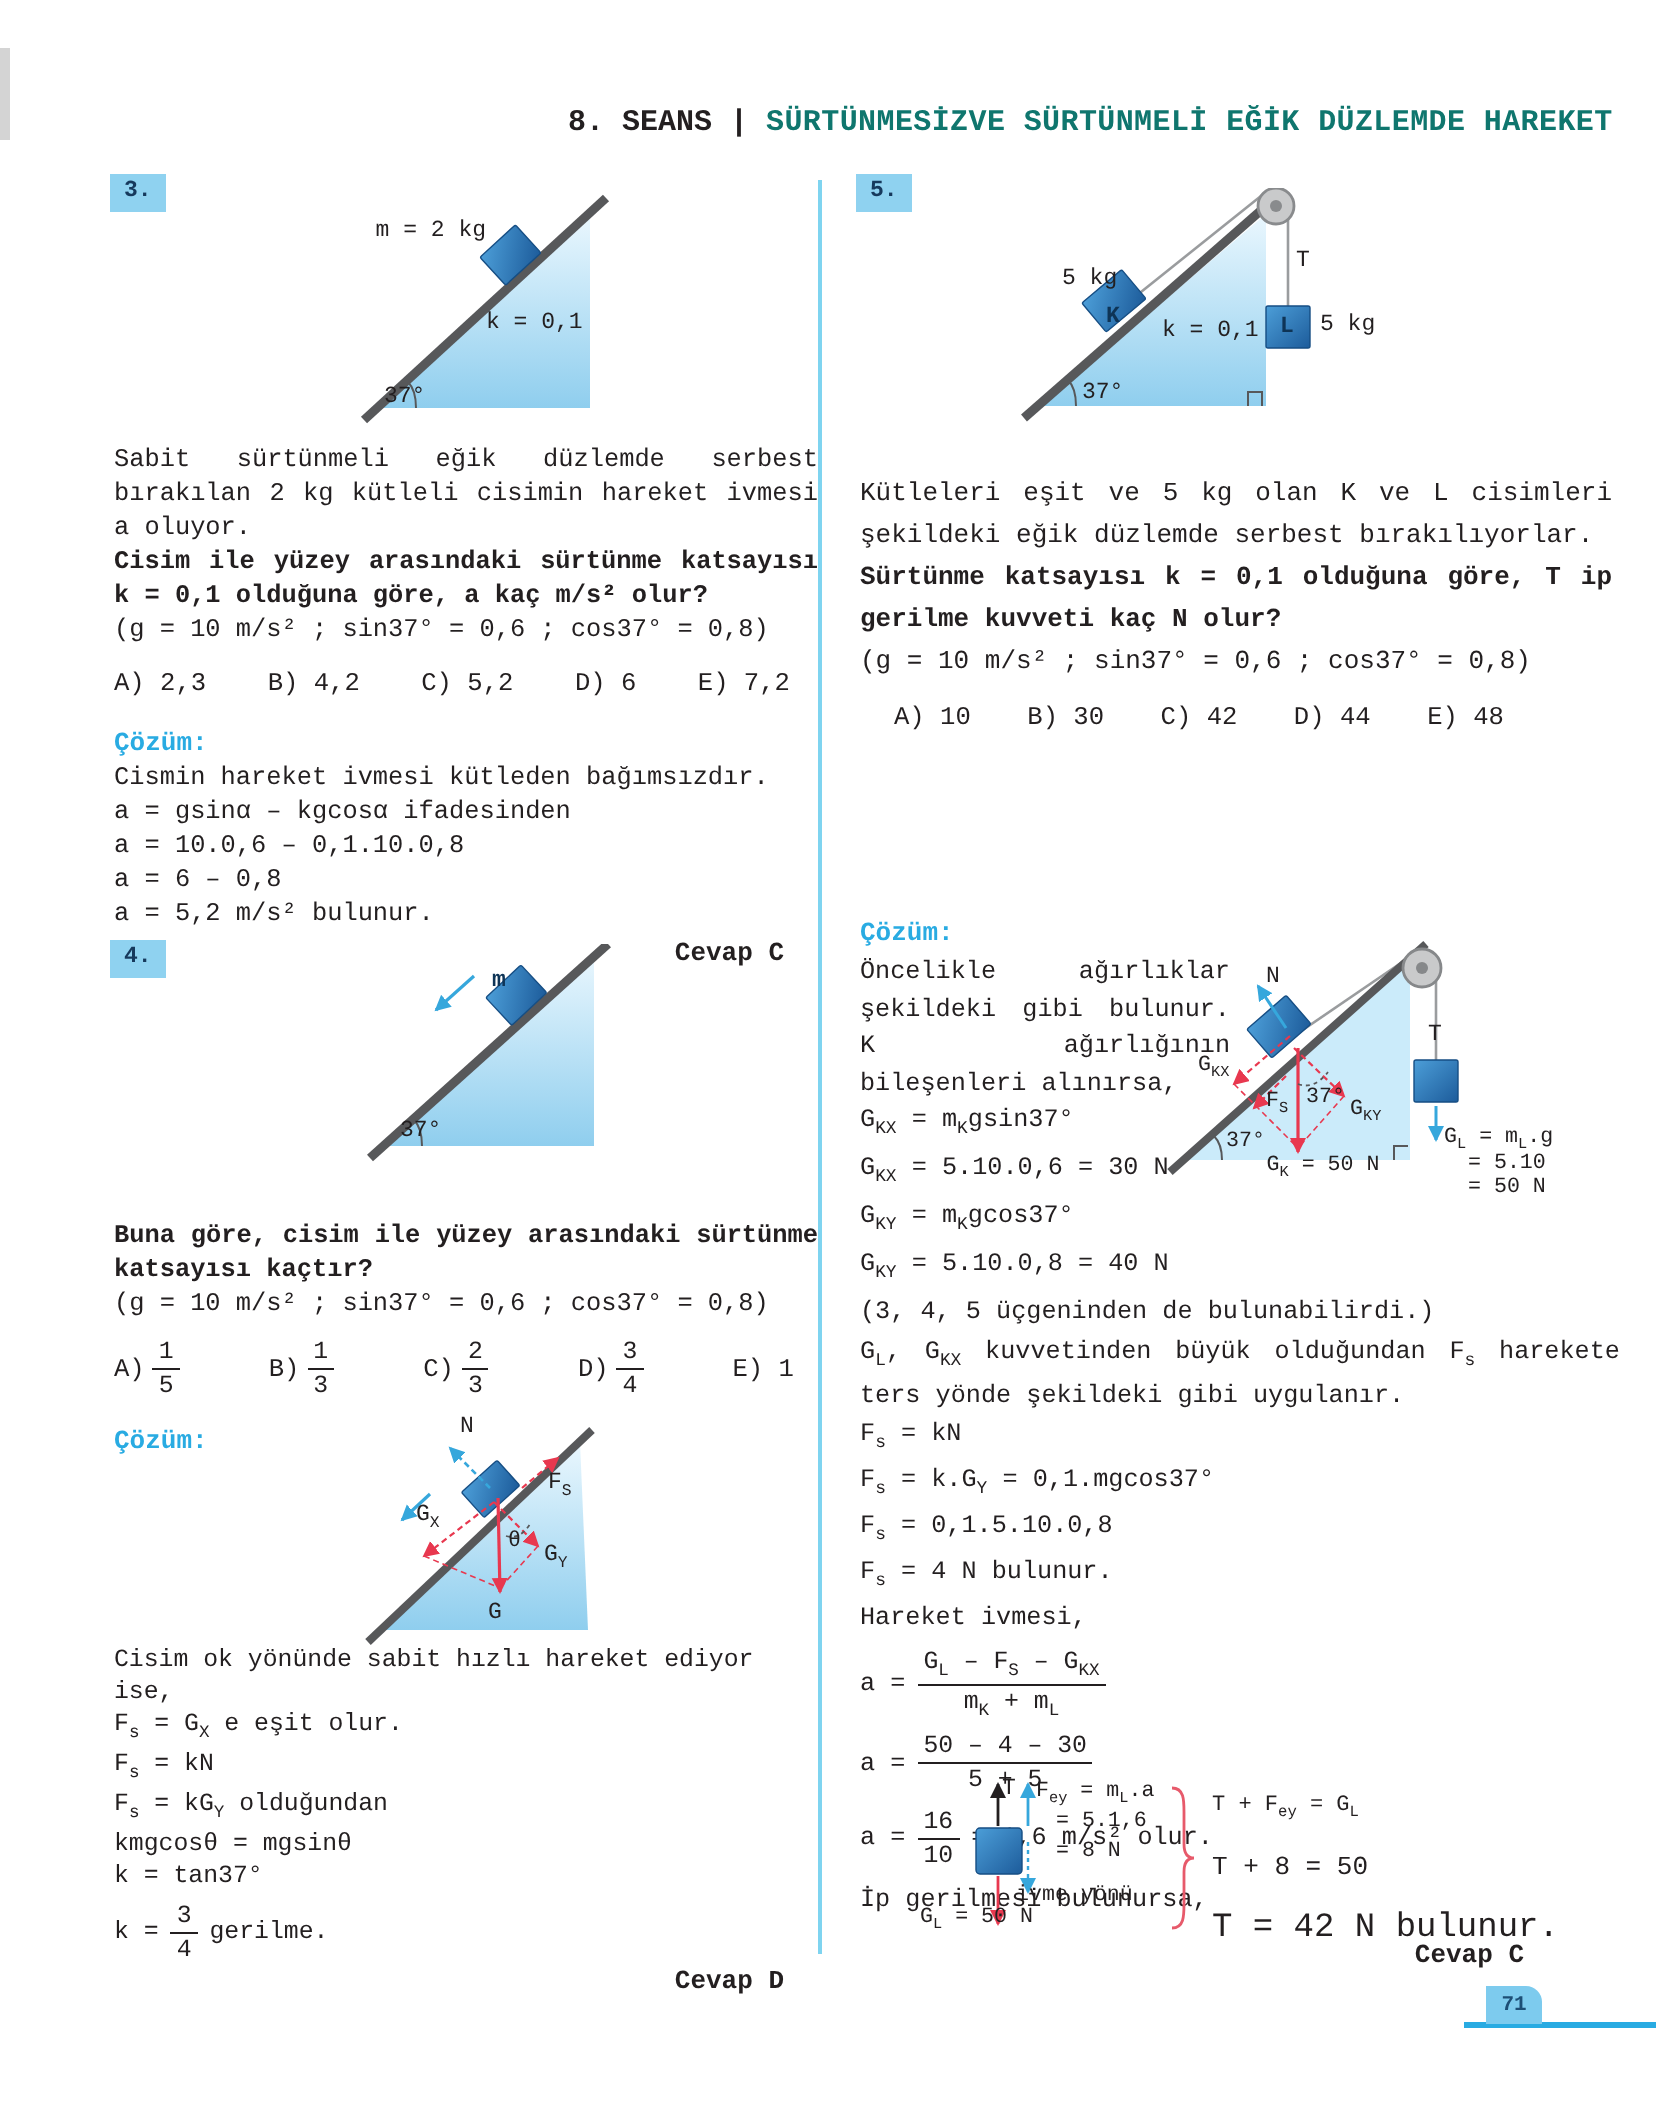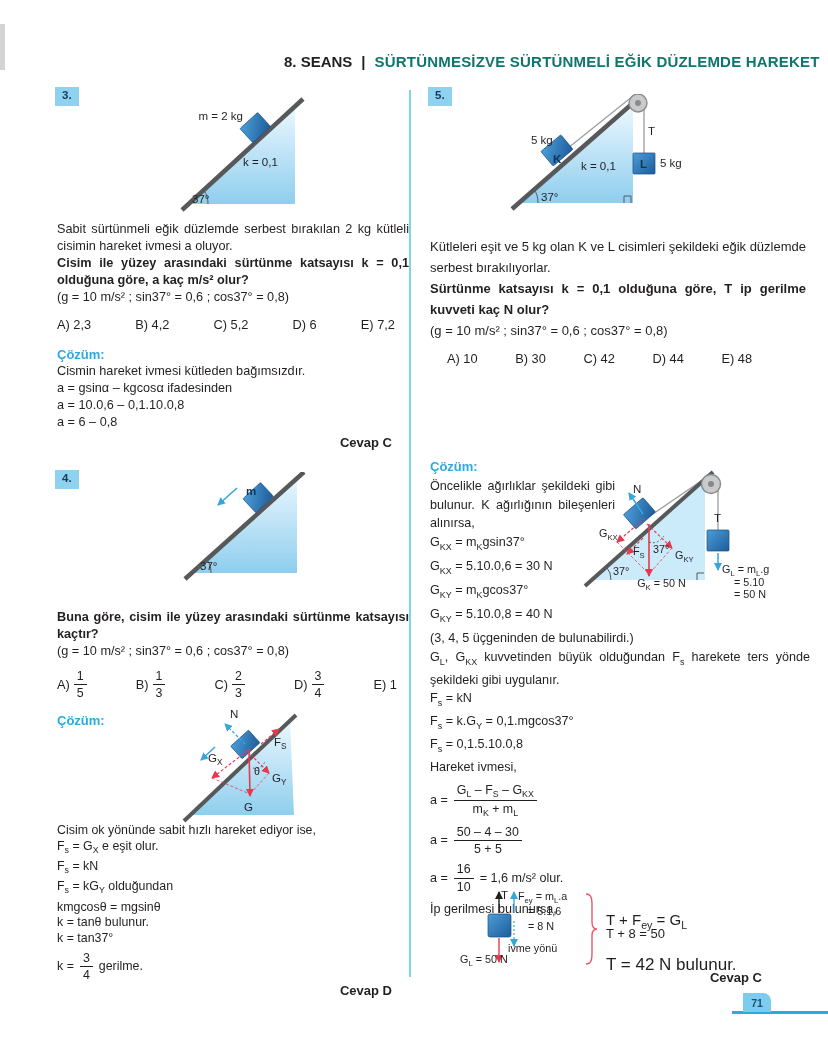--- a/index.html
+++ b/index.html
@@ -1,17 +1,17 @@
 <!DOCTYPE html>
 <html><head>
 <meta charset="utf-8">
 <style>
   html,body{margin:0;padding:0;background:#fff;}
   .page{position:relative;width:828px;height:1053px;background:#fff;overflow:hidden;
-        font-family:Liberation Sans, sans-serif;color:#231F20;}
+        font-family:Liberation Mono, monospace;color:#231F20;}
   .abs{position:absolute;}
   
   .hdr{position:absolute;left:284px;top:53px;display:flex;gap:9px;align-items:baseline;white-space:nowrap;}
   .hdr .seans{font-size:15px;font-weight:bold;color:#231F20;}
   .hdr .pipe{font-size:15px;font-weight:bold;color:#231F20;}
   .hdr .chapter{font-size:15px;font-weight:600;color:#0f766e;letter-spacing:.2px;}
   .edge-strip{position:absolute;left:0;top:24px;width:5px;height:46px;background:#D4D4D4;}
   .divider{position:absolute;left:409px;top:90px;width:1.5px;height:887px;background:#7FD4F0;}
   
   .qnum{position:absolute;background:#8FD2F0;color:#16395C;font-weight:bold;font-size:11.5px;
@@ -108,20 +108,21 @@
       <span class="opt">B) 4,2</span>
       <span class="opt">C) 5,2</span>
       <span class="opt">D) 6</span>
       <span class="opt">E) 7,2</span>
     </div>
     <div class="soltitle" style="margin-top:13px;">Çözüm:</div>
     <p class="solline nj">Cismin hareket ivmesi kütleden bağımsızdır.</p>
     <p class="solline nj">a = gsinα – kgcosα ifadesinden</p>
     <p class="solline nj">a = 10.0,6 – 0,1.10.0,8</p>
     <p class="solline nj">a = 6 – 0,8</p>
+    <p class="solline nj">a = 5,2 m/s² bulunur.</p>
     <div class="answer" style="margin-top:3px;padding-right:17px;">Cevap C</div>
   </div>
 
   <div class="qnum" style="left:55px;top:470px;">4.</div>
 
   <div class="fig" style="left:118px;top:472px;width:262px;height:112px;">
     <svg width="262" height="112">
       <polygon points="75,101 179,101 179,4" fill="url(#gTri)"></polygon>
       <line x1="67" y1="107" x2="186" y2="0" stroke="#57585A" stroke-width="4.5"></line>
       <path d="M93,101 Q93,92 89,88" fill="none" stroke="#57585A" stroke-width="1"></path>
@@ -195,21 +196,20 @@
     <span class="dlabel" style="left:94px;top:66px;">G<sub>Y</sub></span>
     <span class="dlabel" style="left:66px;top:95px;">G</span>
   </div>
 
   <div class="tcol" style="left:57px;top:823px;width:352px;font-size:12.4px;line-height:15.8px;">
     <p class="solline nj">Cisim ok yönünde sabit hızlı hareket ediyor ise,</p>
     <p class="solline nj">F<sub>s</sub> = G<sub>X</sub> e eşit olur.</p>
     <p class="solline nj">F<sub>s</sub> = kN</p>
     <p class="solline nj">F<sub>s</sub> = kG<sub>Y</sub> olduğundan</p>
     <p class="solline nj">kmgcosθ = mgsinθ</p>
-    <p class="solline nj">k = tanθ bulunur.</p>
     <p class="solline nj">k = tan37°</p>
     <div class="eqrow" style="margin:4px 0 0;">
       <span>k =</span>
       <span class="frac">
           <span class="num">3</span>
           <span class="den">4</span>
         </span>
       <span>gerilme.</span>
     </div>
     <div class="answer" style="margin-top:0;padding-right:17px;">Cevap D</div>
@@ -259,20 +259,21 @@
     <p style="width:185px;margin-top:1px;">Öncelikle ağırlıklar şekildeki gibi bulunur. K ağırlığının bileşenleri alınırsa,</p>
     <p class="solline nj" style="line-height:19.5px;">G<sub>KX</sub> = m<sub>K</sub>gsin37°</p>
     <p class="solline nj" style="line-height:19.5px;">G<sub>KX</sub> = 5.10.0,6 = 30 N</p>
     <p class="solline nj" style="line-height:19.5px;">G<sub>KY</sub> = m<sub>K</sub>gcos37°</p>
     <p class="solline nj" style="line-height:19.5px;">G<sub>KY</sub> = 5.10.0,8 = 40 N</p>
     <p class="solline nj">(3, 4, 5 üçgeninden de bulunabilirdi.)</p>
     <p style="margin-top:1px;">G<sub>L</sub>, G<sub>KX</sub> kuvvetinden büyük olduğundan F<sub>s</sub> harekete ters yönde şekildeki gibi uygulanır.</p>
     <p class="solline nj">F<sub>s</sub> = kN</p>
     <p class="solline nj">F<sub>s</sub> = k.G<sub>Y</sub> = 0,1.mgcos37°</p>
     <p class="solline nj">F<sub>s</sub> = 0,1.5.10.0,8</p>
+    <p class="solline nj">F<sub>s</sub> = 4 N bulunur.</p>
     <p class="solline nj">Hareket ivmesi,</p>
     <div class="eqrow">
       <span>a =</span>
       <span class="frac">
           <span class="num">G<sub>L</sub> – F<sub>S</sub> – G<sub>KX</sub></span>
           <span class="den">m<sub>K</sub> + m<sub>L</sub></span>
         </span>
     </div>
     <div class="eqrow">
       <span>a =</span>
@@ -337,21 +338,21 @@
       <line x1="66" y1="37" x2="66" y2="62" stroke="#36A7DC" stroke-width="1.2" stroke-dasharray="2,2" marker-end="url(#aCyan)"></line>
       <line x1="51" y1="54" x2="51" y2="78" stroke="#E8384F" stroke-width="1.4" marker-end="url(#aRed)"></line>
       <path d="M138,10 C144,10 144,16 144,22 L144,38 C144,44 147,45 149,45 C147,45 144,46 144,52 L144,68 C144,74 144,80 138,80" fill="none" stroke="#E75A6B" stroke-width="1.4"></path>
     </svg>
     <span class="dlabel" style="left:53px;top:5px;">T</span>
     <span class="dlabel sm" style="left:70px;top:7px;">F<sub>ey</sub> = m<sub>L</sub>.a</span>
     <span class="dlabel sm" style="left:80px;top:22px;">= 5.1,6</span>
     <span class="dlabel sm" style="left:80px;top:37px;">= 8 N</span>
     <span class="dlabel sm" style="left:60px;top:59px;">ivme yönü</span>
     <span class="dlabel sm ra" style="left:12px;top:70px;width:47px;">G<sub>L</sub> = 50 N</span>
-    <span class="dlabel" style="left:158px;top:28px;font-size:15px;">T + F<sub>ey</sub> = G<sub>L</sub></span>
+    <span class="dlabel" style="left:158px;top:14px;font-size:11px;">T + F<sub>ey</sub> = G<sub>L</sub></span>
     <span class="dlabel" style="left:158px;top:43px;font-size:13px;">T + 8 = 50</span>
     <span class="dlabel" style="left:158px;top:72px;font-size:17px;">T = 42 N bulunur.</span>
   </div>
 
   <div class="answer abs" style="left:430px;top:970px;width:332px;">Cevap C</div>
 
   <div class="footline"></div>
   <div class="pagetab">71</div>
 
 </div>

